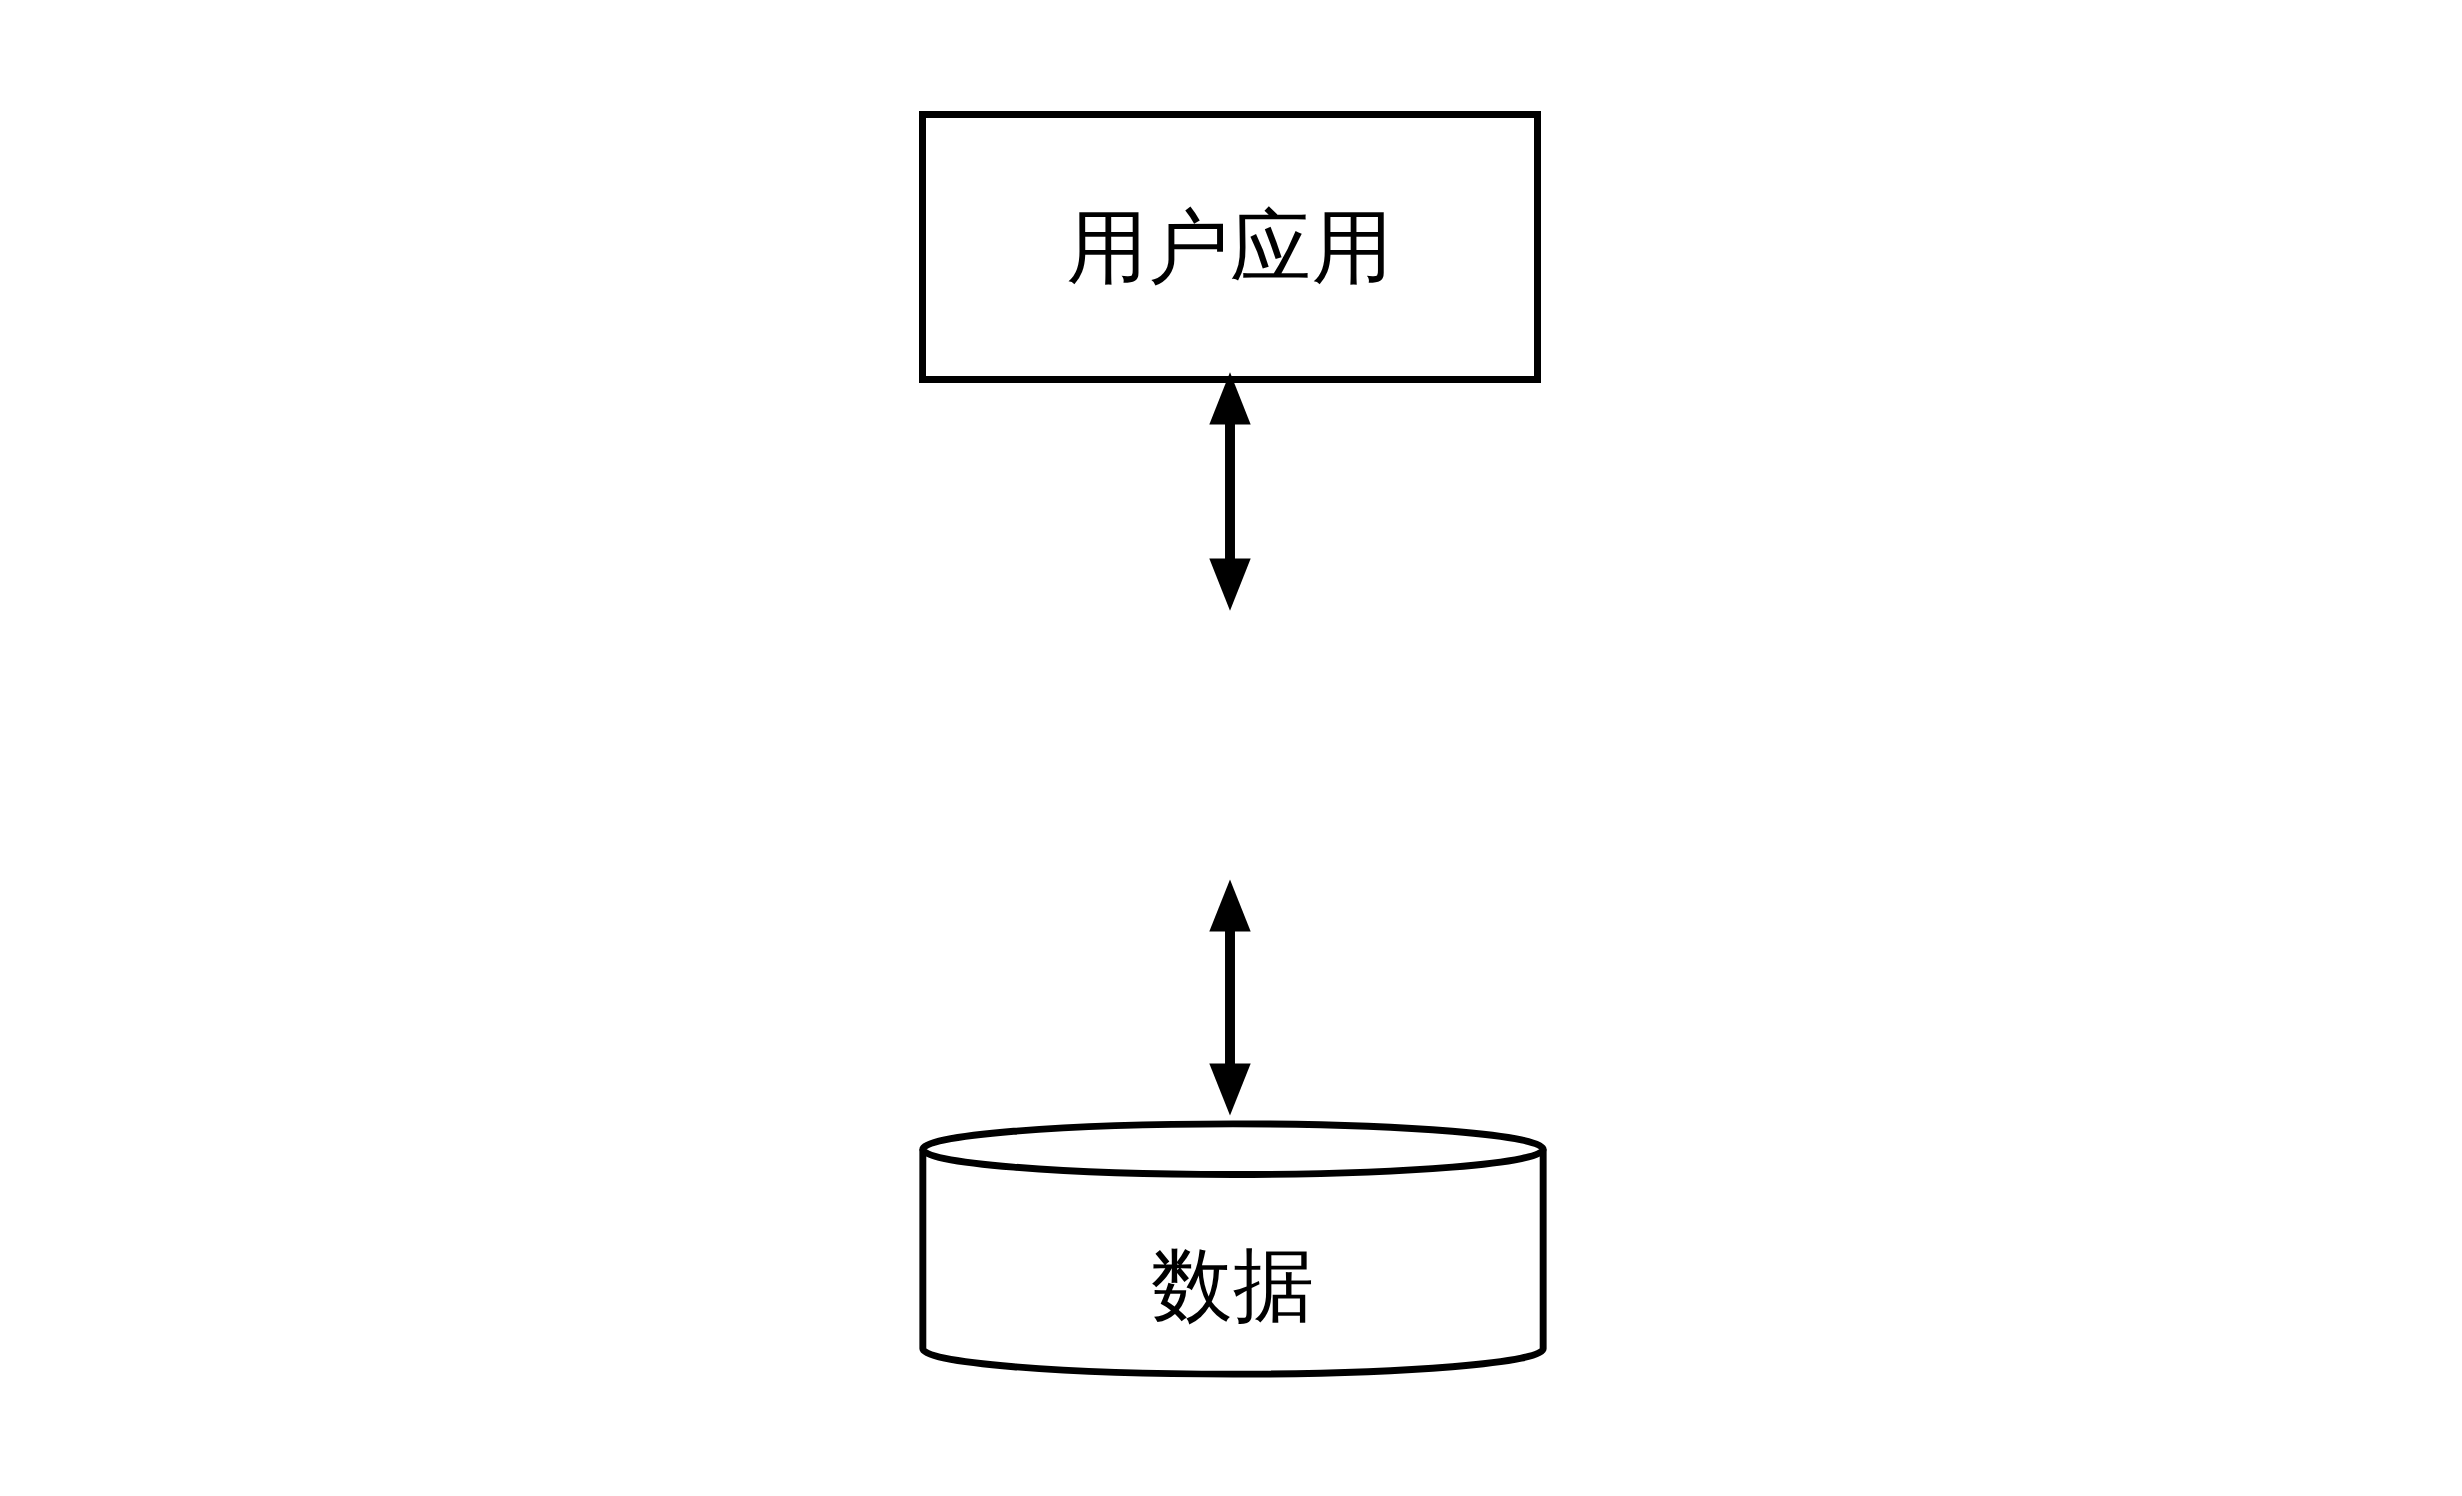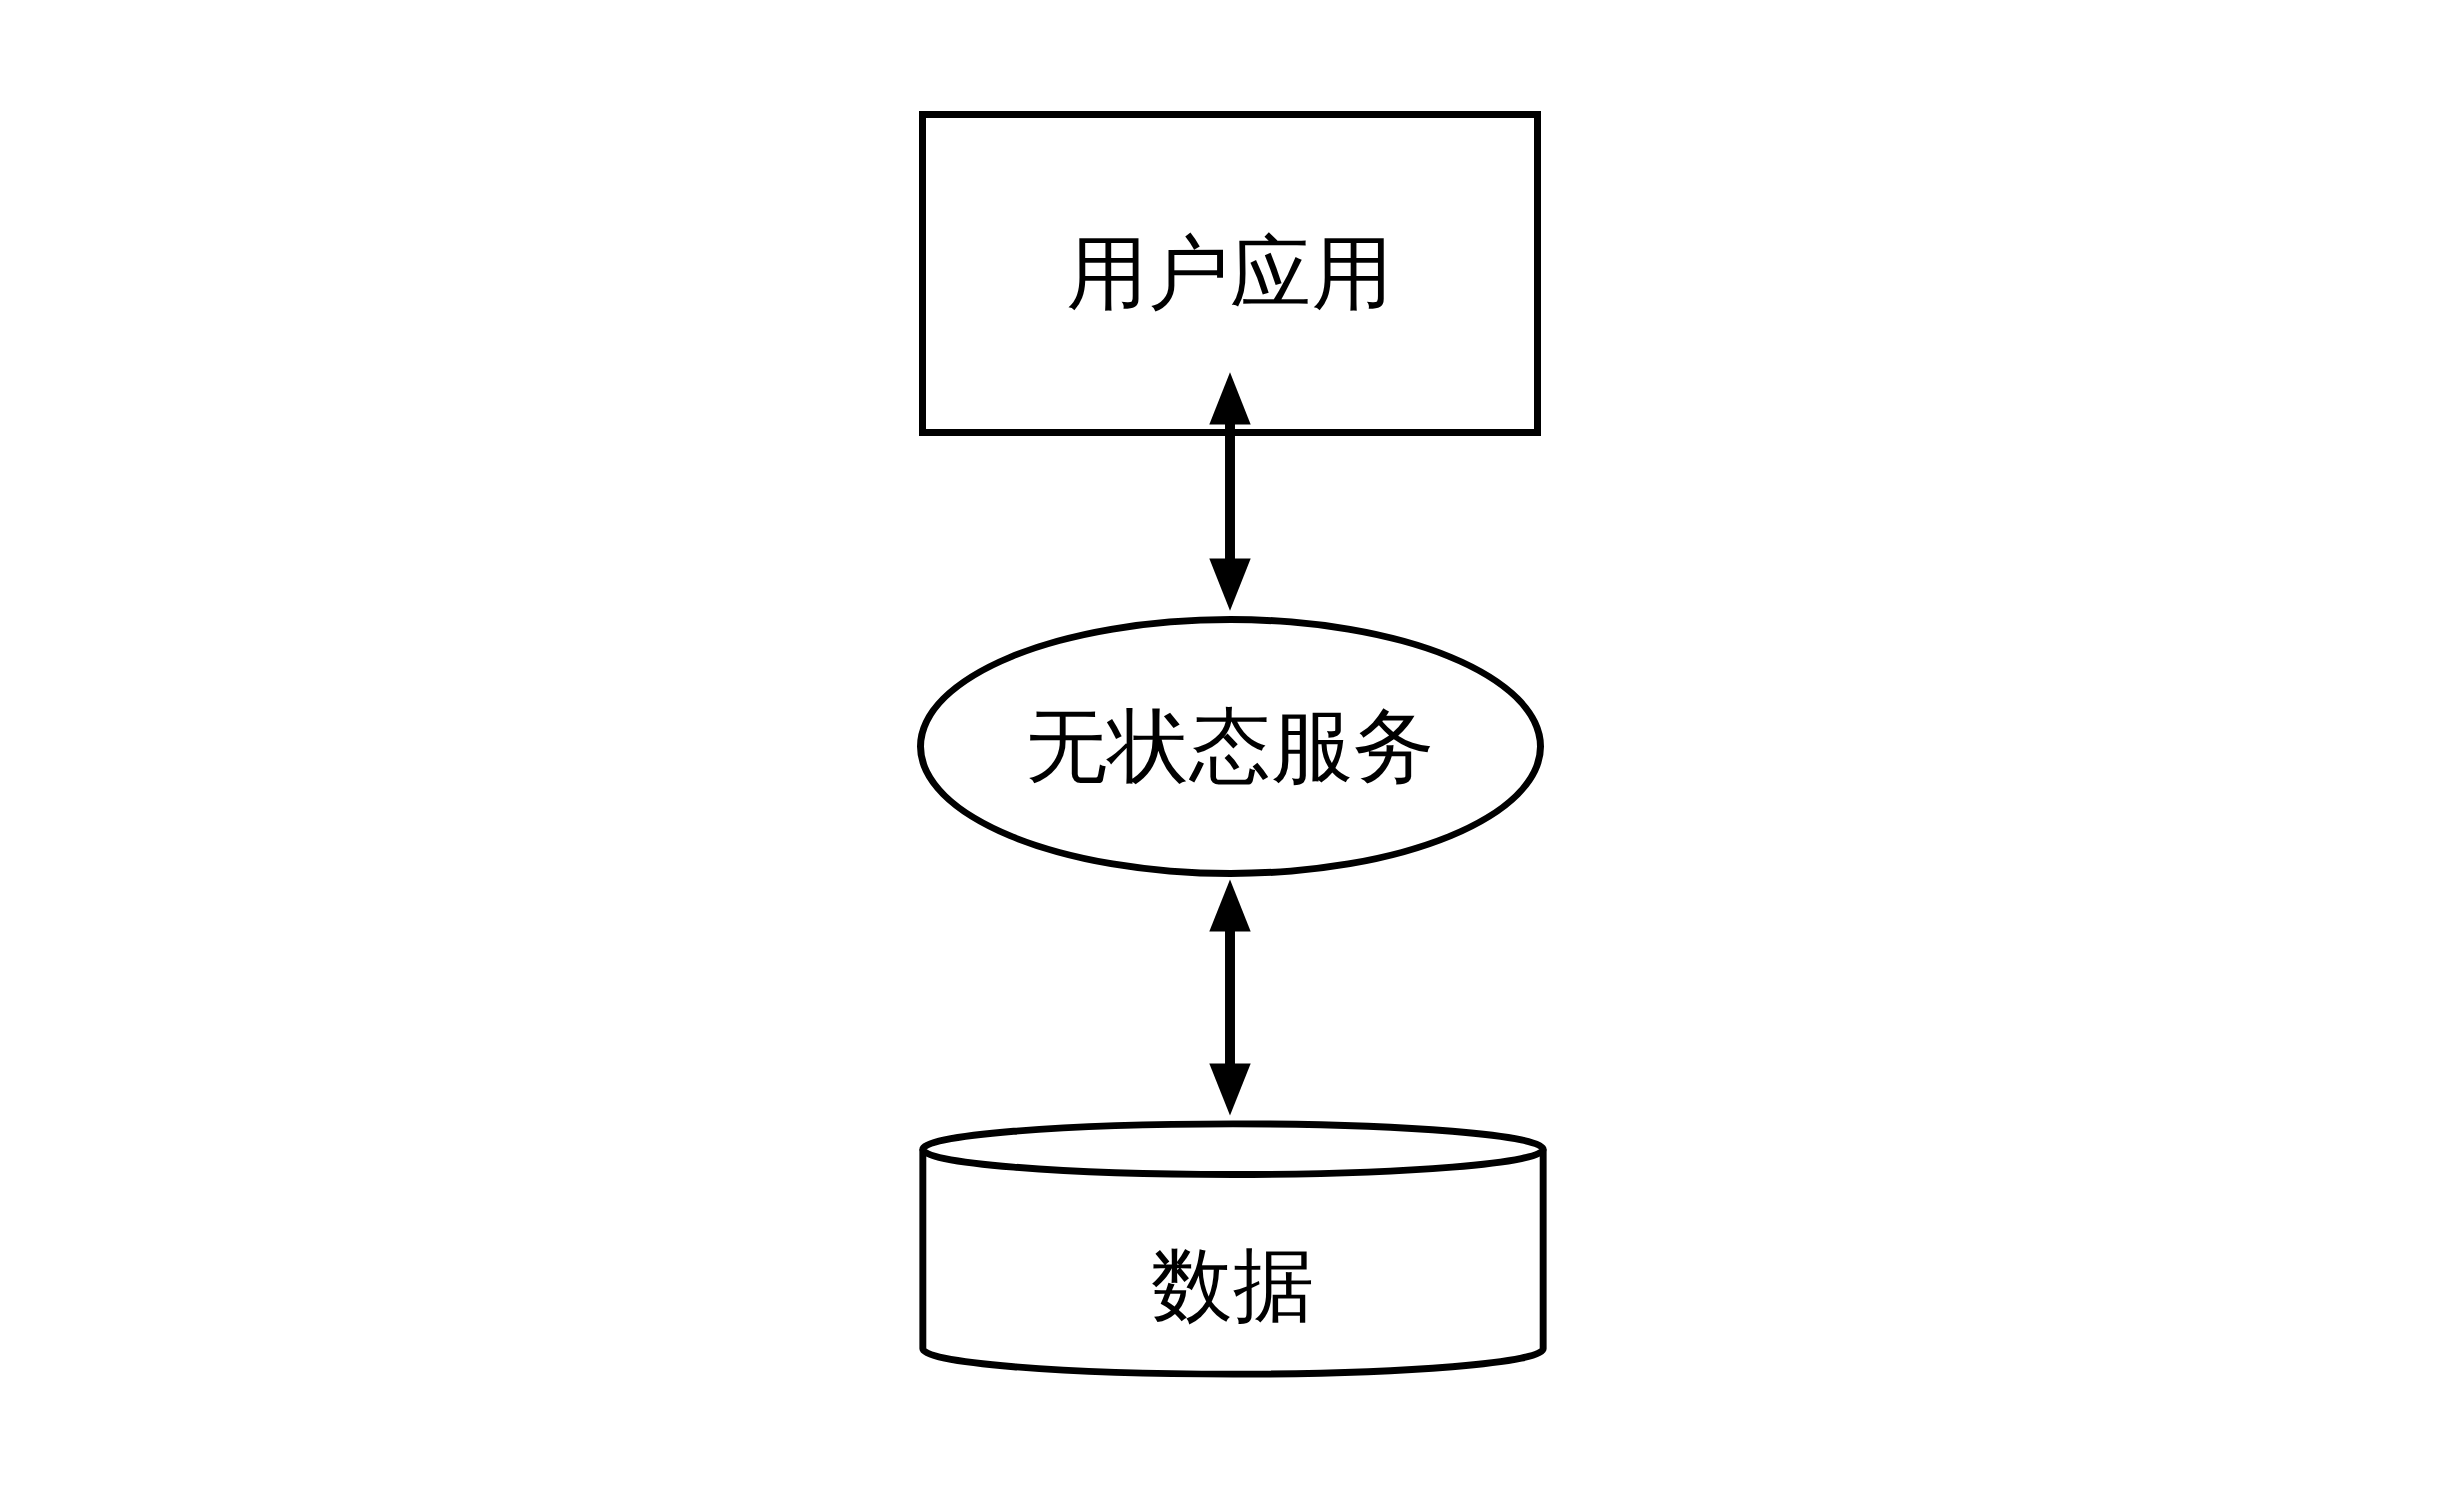--- a/index.html
+++ b/index.html
@@ -27,21 +27,21 @@
     font-size: 81px;
     line-height: 1;
     letter-spacing: 0.8px;
     white-space: nowrap;
   }
   .node-rect {
     position: absolute;
     left: 919px;
     top: 111px;
     width: 622px;
-    height: 325px;
+    height: 272px;
     border: 7px solid var(--stroke);
     background: var(--fill);
     display: flex;
     align-items: center;
     justify-content: center;
   }
   .node-ellipse {
     position: absolute;
     left: 917px;
     top: 616px;
@@ -93,23 +93,20 @@
   </div>
 
   <svg class="edge-arrow edge-1" viewBox="0 0 120 319">
     <g>
       <line class="arrow-line" x1="60" y1="66" x2="60" y2="253"></line>
       <polygon class="arrow-head" points="60,4 33,72 87,72"></polygon>
       <polygon class="arrow-head" points="60,315 33,247 87,247"></polygon>
     </g>
   </svg>
 
-  <div class="node-ellipse">
-    <span class="node-label">无状态服务</span>
-  </div>
 
   <svg class="edge-arrow edge-2" viewBox="0 0 120 316">
     <g>
       <line class="arrow-line" x1="60" y1="66" x2="60" y2="250"></line>
       <polygon class="arrow-head" points="60,4 33,72 87,72"></polygon>
       <polygon class="arrow-head" points="60,312 33,244 87,244"></polygon>
     </g>
   </svg>
 
   <svg class="node-cylinder" viewBox="0 0 818 336">

